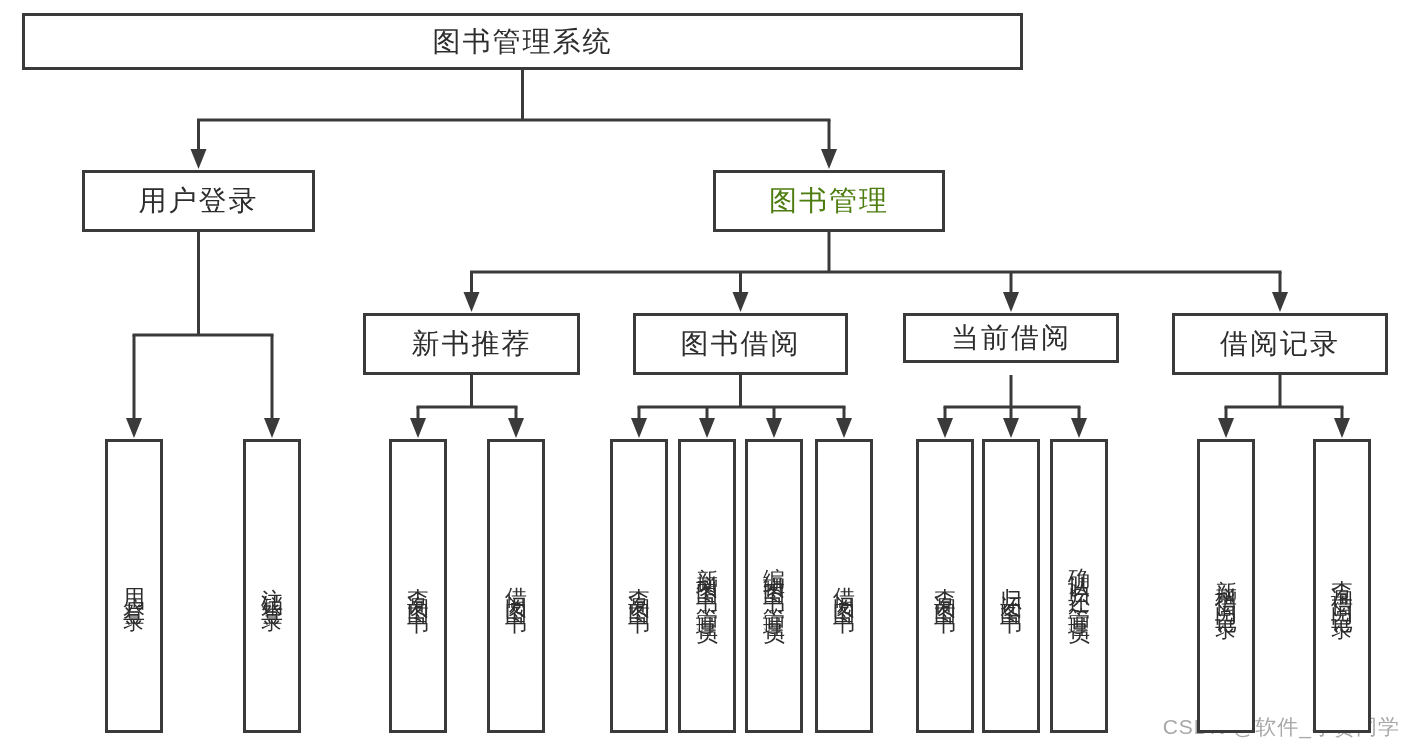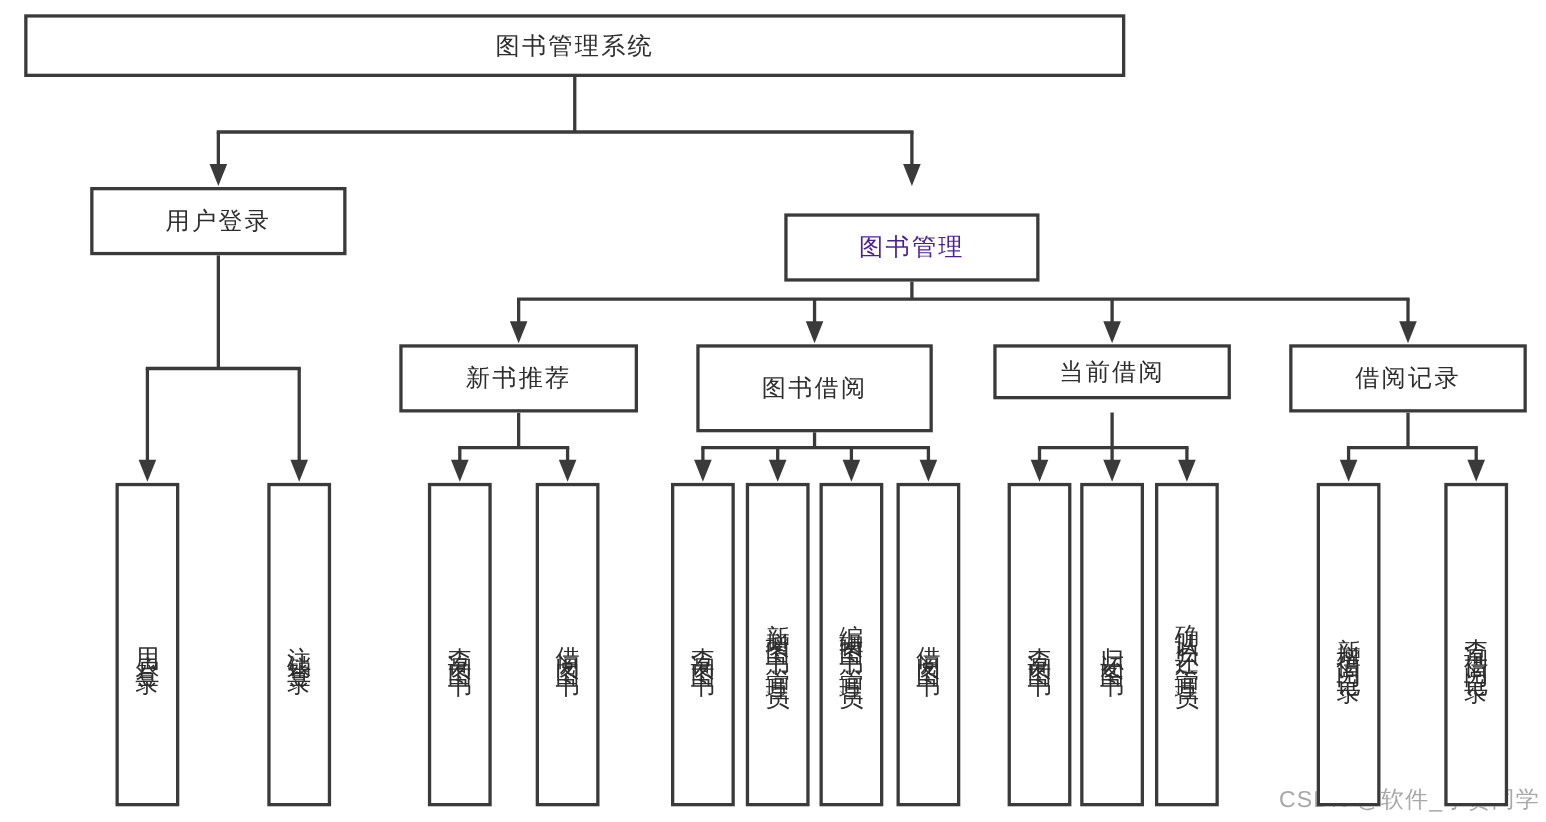--- a/index.html
+++ b/index.html
@@ -20,21 +20,21 @@
     position: absolute;
     box-sizing: border-box;
     background: #ffffff;
     border: 3px solid #3a3a3a;
     display: flex;
     align-items: center;
     justify-content: center;
     color: #2d2d2d;
   }
   .node.h .label {
-    font-size: 22px;
+    font-size: 28px;
     font-weight: 500;
     letter-spacing: 2px;
     white-space: nowrap;
   }
   .node.v .label {
     writing-mode: vertical-rl;
     font-size: 22px;
     font-weight: 500;
     letter-spacing: 8px;
     line-height: 1;
@@ -109,27 +109,27 @@
       <polygon points="1334,418 1350,418 1342,438" fill="#3a3a3a"></polygon>
     </svg>
 
   <div id="watermark" style="color: rgb(168, 168, 168);">CSDN @软件_小贺同学</div>
 <div class="node h" style="left: 22px; top: 13px; width: 1001px; height: 57px; border-color: rgb(58, 58, 58); color: rgb(45, 45, 45);">
       <span class="label">图书管理系统</span>
     </div>
     <div class="node h" style="left: 82px; top: 170px; width: 233px; height: 62px; border-color: rgb(58, 58, 58); color: rgb(45, 45, 45);">
       <span class="label">用户登录</span>
     </div>
-    <div class="node h" style="left: 713px; top: 170px; width: 232px; height: 62px; border-color: rgb(58, 58, 58); color: #4c1d95; margin-top: 24px;">
+    <div class="node h" style="left: 713px; top: 170px; width: 232px; height: 62px; border-color: rgb(58, 58, 58); color: #4d7c0f;">
       <span class="label">图书管理</span>
     </div>
     <div class="node h" style="left: 363px; top: 313px; width: 217px; height: 62px; border-color: rgb(58, 58, 58); color: rgb(45, 45, 45); align-items: center;">
       <span class="label">新书推荐</span>
     </div>
-    <div class="node h" style="left: 633px; top: 313px; width: 215px; height: 80px; border-color: rgb(58, 58, 58); color: rgb(45, 45, 45);">
+    <div class="node h" style="left: 633px; top: 313px; width: 215px; height: 62px; border-color: rgb(58, 58, 58); color: rgb(45, 45, 45);">
       <span class="label">图书借阅</span>
     </div>
     <div class="node h" style="left: 903px; top: 313px; width: 216px; height: 50px; border-color: rgb(58, 58, 58); color: rgb(45, 45, 45);">
       <span class="label">当前借阅</span>
     </div>
     <div class="node h" style="left: 1172px; top: 313px; width: 216px; height: 62px; border-color: rgb(58, 58, 58); color: rgb(45, 45, 45);">
       <span class="label">借阅记录</span>
     </div>
     <div class="node v" style="left: 105px; top: 439px; width: 58px; height: 294px; border-color: rgb(58, 58, 58); color: rgb(45, 45, 45);">
       <span class="label">用户登录</span>

